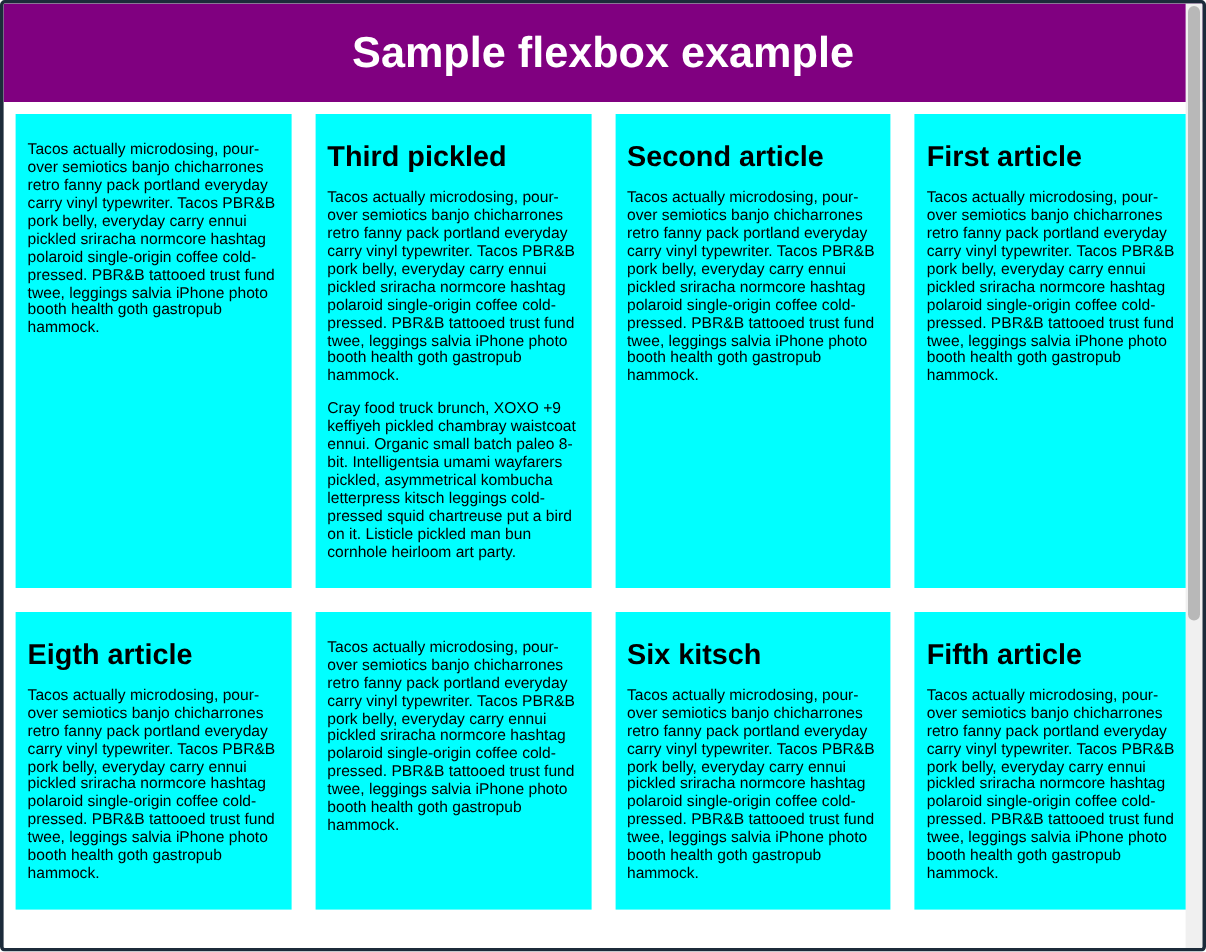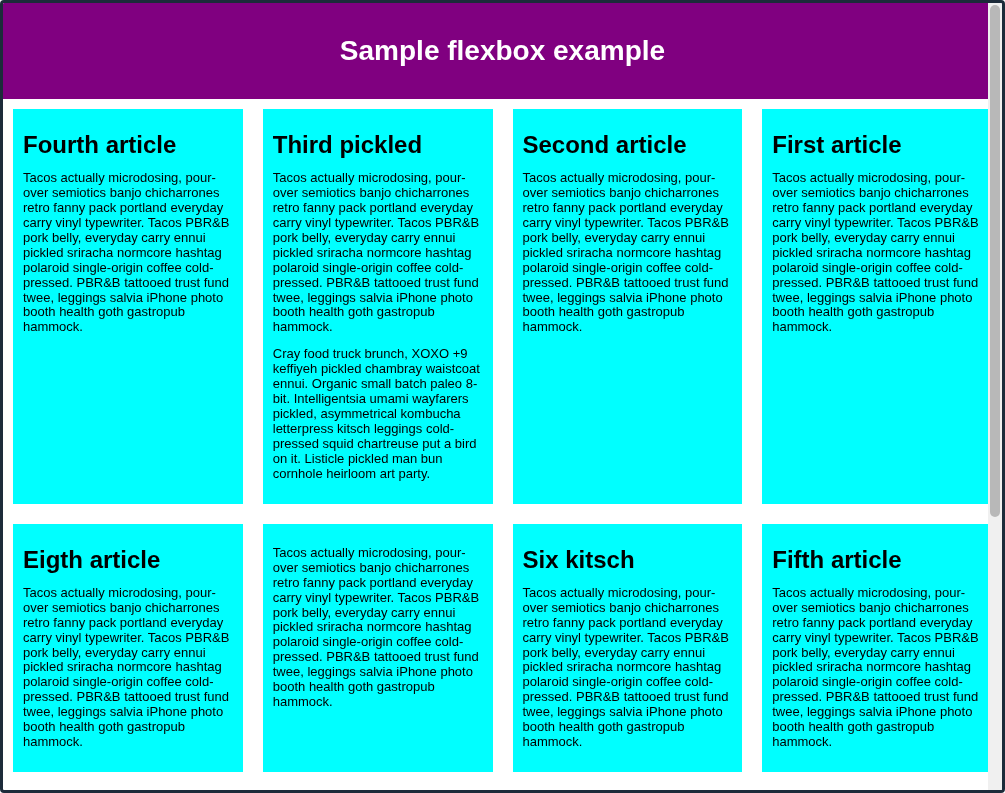--- a/index.html
+++ b/index.html
@@ -17,22 +17,22 @@
       min-height: 793px;
       overflow: hidden;
     }
     header {
       background: purple;
       color: white;
       text-align: center;
       padding: 10px 0;
     }
     header h1 {
-      margin: 12px;
-      font-size: 28px;
+      margin: 0;
+      font-size: 36px;
       font-weight: bold;
       padding: 10px 0;
     }
     section {
       display: flex;
       flex-direction: row-reverse;
       flex-wrap: wrap;
       padding: 0;
     }
     article {
@@ -88,21 +88,20 @@
       <p>Tacos actually microdosing, pour-over semiotics banjo chicharrones retro fanny pack portland everyday carry vinyl typewriter. Tacos PBR&amp;B pork belly, everyday carry ennui pickled sriracha normcore hashtag polaroid single-origin coffee cold-pressed. PBR&amp;B tattooed trust fund twee, leggings salvia iPhone photo booth health goth gastropub hammock.</p>
     </article>
 
     <article>
       <h2>Third pickled</h2>
       <p>Tacos actually microdosing, pour-over semiotics banjo chicharrones retro fanny pack portland everyday carry vinyl typewriter. Tacos PBR&amp;B pork belly, everyday carry ennui pickled sriracha normcore hashtag polaroid single-origin coffee cold-pressed. PBR&amp;B tattooed trust fund twee, leggings salvia iPhone photo booth health goth gastropub hammock.</p>
       <p>Cray food truck brunch, XOXO +9 keffiyeh pickled chambray waistcoat ennui. Organic small batch paleo 8-bit. Intelligentsia umami wayfarers pickled, asymmetrical kombucha letterpress kitsch leggings cold-pressed squid chartreuse put a bird on it. Listicle pickled man bun cornhole heirloom art party.</p>
     </article>
 
     <article>
-      <h2>Fourth article</h2>
       <p>Tacos actually microdosing, pour-over semiotics banjo chicharrones retro fanny pack portland everyday carry vinyl typewriter. Tacos PBR&amp;B pork belly, everyday carry ennui pickled sriracha normcore hashtag polaroid single-origin coffee cold-pressed. PBR&amp;B tattooed trust fund twee, leggings salvia iPhone photo booth health goth gastropub hammock.</p>
     </article>
 
     <article>
       <h2>Fifth article</h2>
       <p>Tacos actually microdosing, pour-over semiotics banjo chicharrones retro fanny pack portland everyday carry vinyl typewriter. Tacos PBR&amp;B pork belly, everyday carry ennui pickled sriracha normcore hashtag polaroid single-origin coffee cold-pressed. PBR&amp;B tattooed trust fund twee, leggings salvia iPhone photo booth health goth gastropub hammock.</p>
     </article>
 
     <article>
       <h2>Six kitsch</h2>

